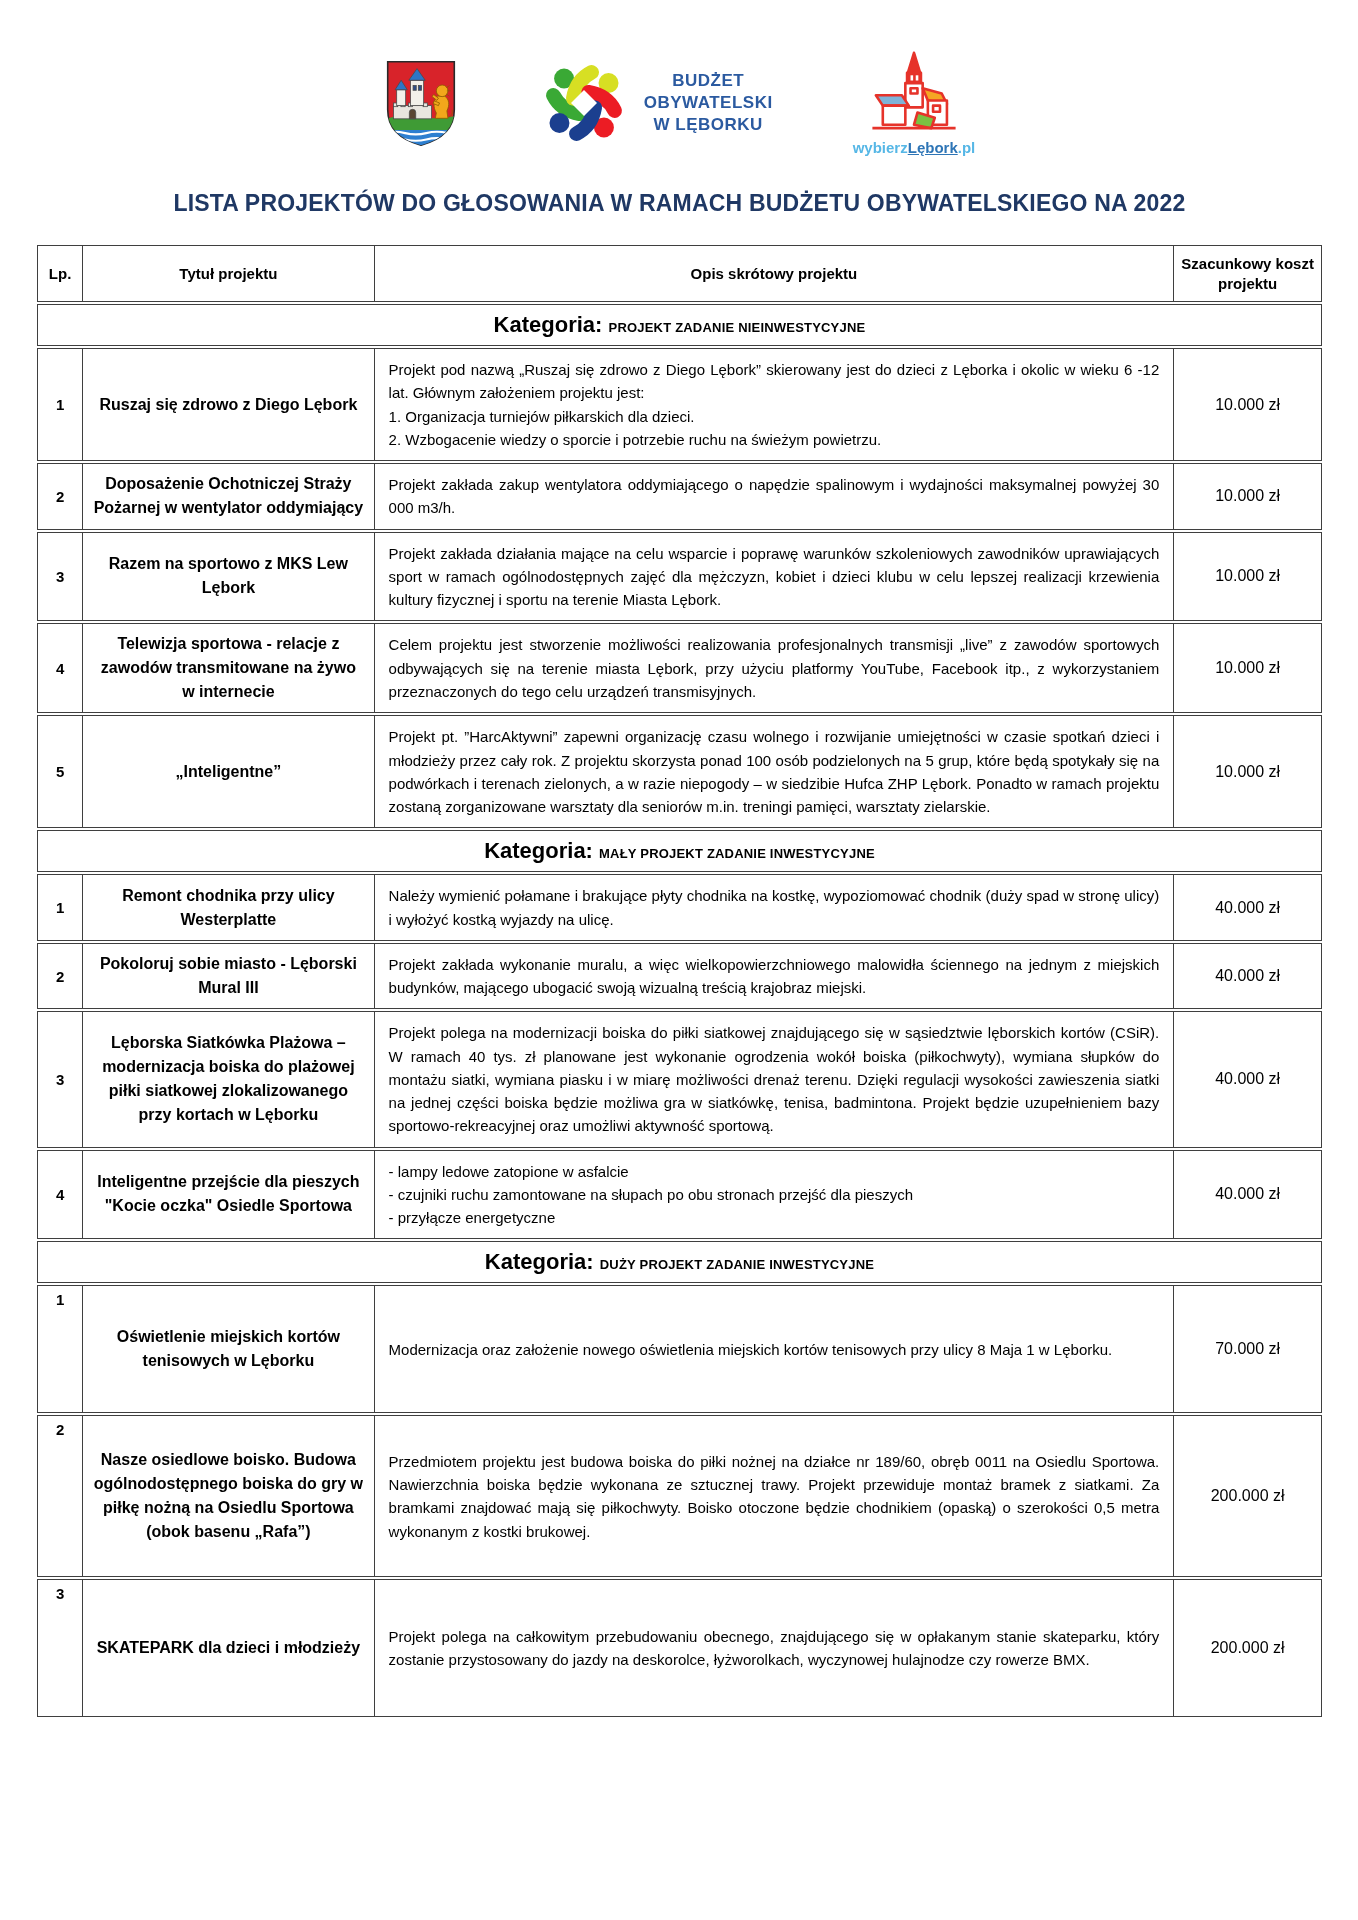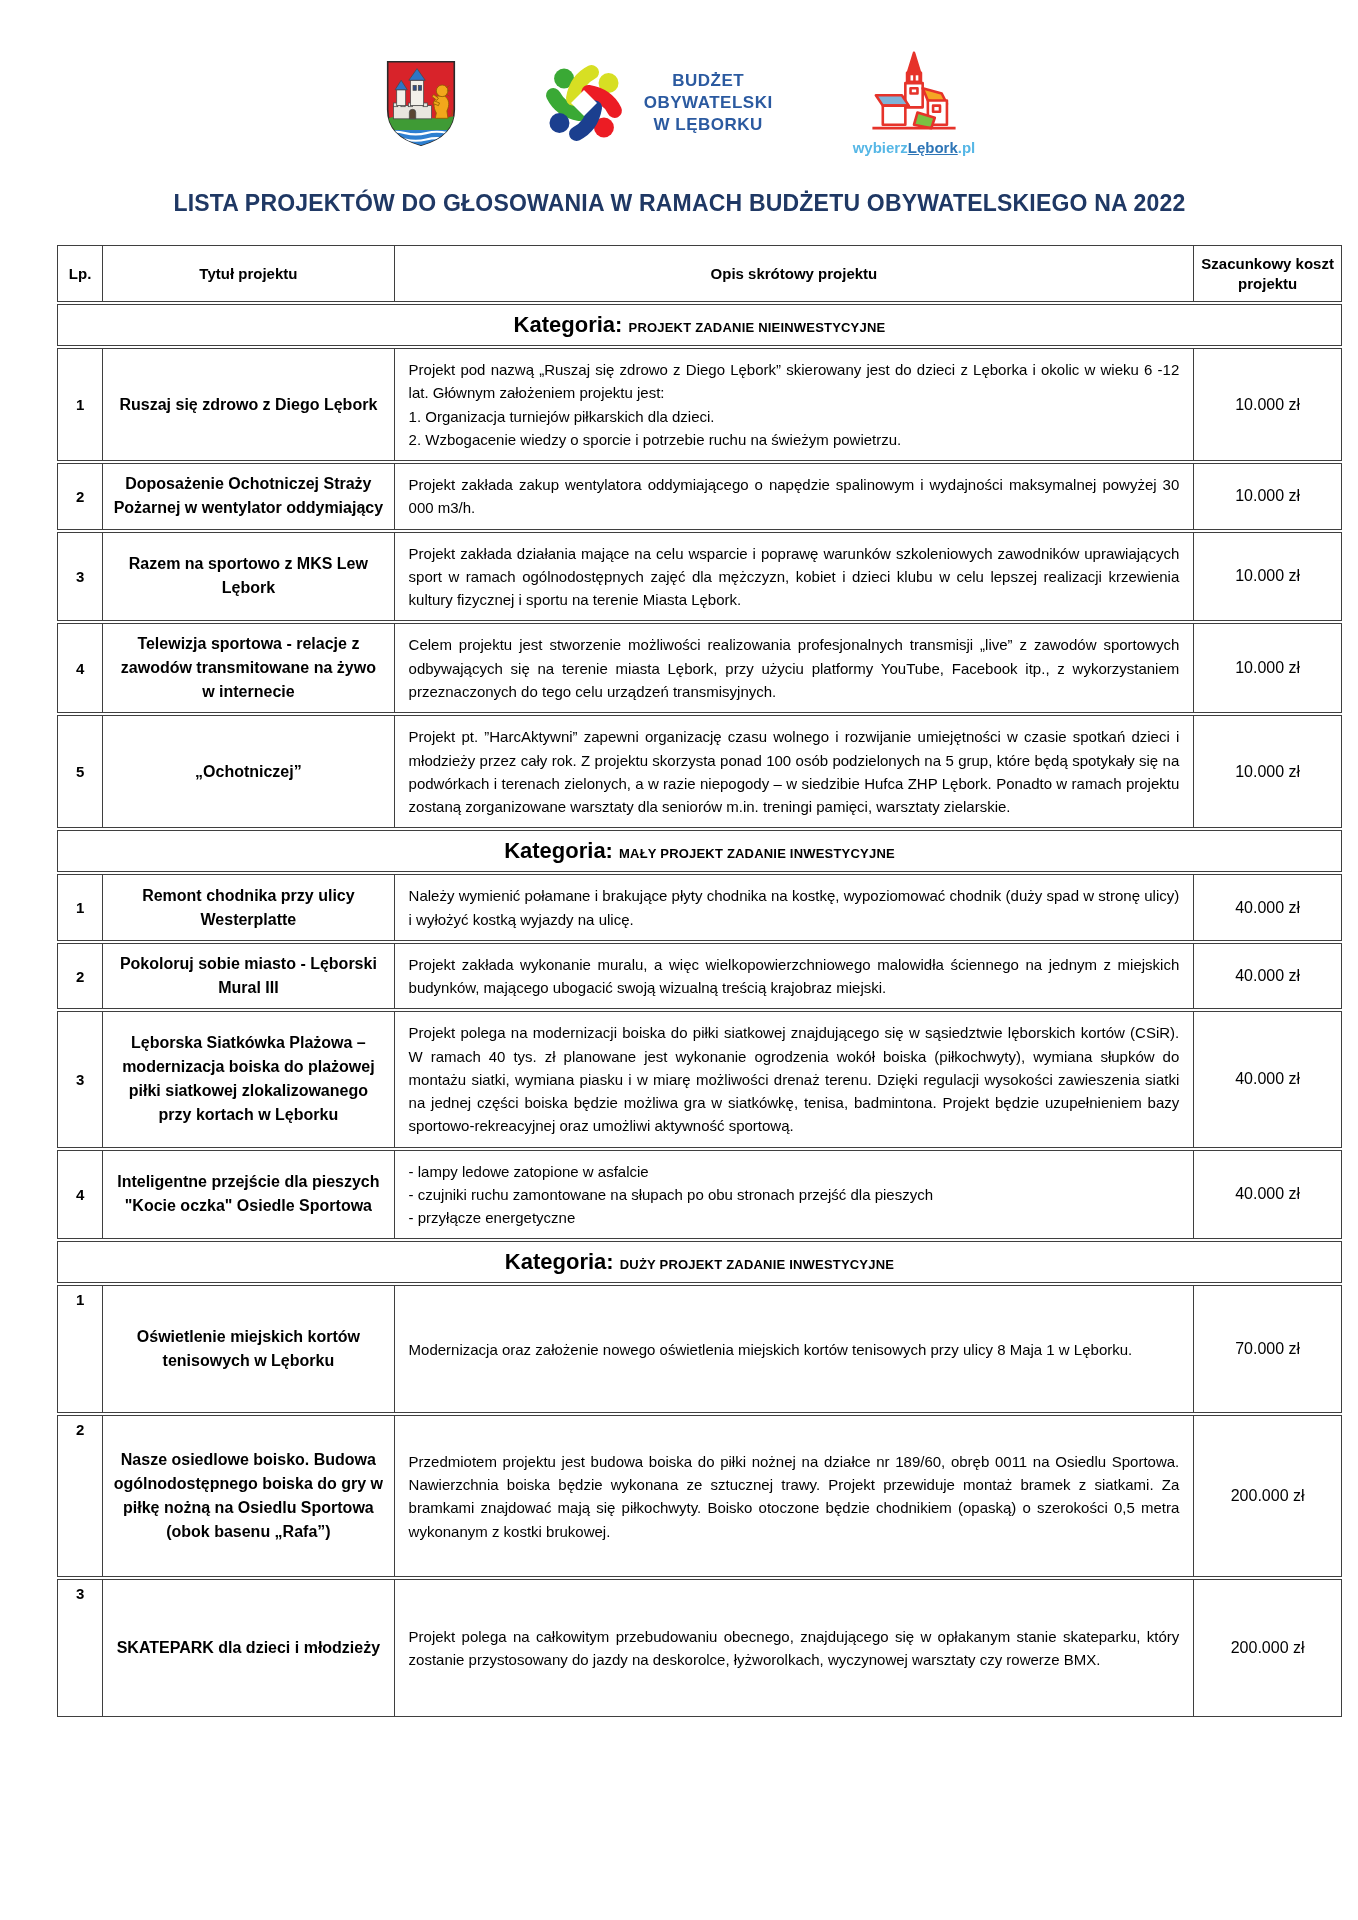--- a/index.html
+++ b/index.html
@@ -12,21 +12,21 @@
   .budget-text div { font-weight:bold; color:#2b5aa0; font-size:17px; line-height:1.3; text-align:center; letter-spacing:0.5px; }
   .logo-portal { display:flex; flex-direction:column; align-items:center; }
   .portal-text { font-size:15px; font-weight:bold; margin-top:2px; }
   .portal-text .lt { color:#56b7e6; }
   .portal-text .dk { color:#2e75b6;text-decoration:underline; }
 
   
   .page-title { text-align:center; font-weight:bold; font-size:23px; color:#1f3864; margin-top:26px; letter-spacing:0.2px; }
 
   
-  table.projects { width:100%; border-collapse:separate; border-spacing:0 2px; margin-top:26px; table-layout:fixed;margin-left:20px; }
+  table.projects { width:100%; border-collapse:separate; border-spacing:0 2px; margin-top:26px; table-layout:fixed; }
   .projects th, .projects td { border:solid #3f3f3f; border-width:1px 0 1px 1px; box-sizing:border-box; }
   .projects th:last-child, .projects td:last-child { border-right-width:1px; }
   .projects th { font-size:15px; font-weight:bold; text-align:center; padding:8px 4px; line-height:1.3; }
   tr.category td { text-align:center; font-weight:bold; padding:7px 4px; }
   .cat-prefix { font-size:22px; }
   .cat-name { font-size:13px; letter-spacing:0.2px; }
   td.lp { text-align:center; font-weight:bold; font-size:15px; vertical-align:middle; padding:4px 2px; }
   td.lp.lp-top { vertical-align:top; padding-top:5px; }
   td.title-cell { text-align:center; font-weight:bold; font-size:16px; vertical-align:middle; padding:8px 10px; line-height:1.5; }
   td.desc-cell { font-size:15px; vertical-align:middle; padding:9px 14px; text-align:justify; line-height:1.55; white-space:pre-line; }
@@ -171,21 +171,21 @@
           <td class="cost-cell">10.000 zł</td>
         </tr>
         <tr>
           <td class="lp">4</td>
           <td class="title-cell">Telewizja sportowa - relacje z zawodów transmitowane na żywo w internecie</td>
           <td class="desc-cell">Celem projektu jest stworzenie możliwości realizowania profesjonalnych transmisji „live” z zawodów sportowych odbywających się na terenie miasta Lębork, przy użyciu platformy YouTube, Facebook itp., z wykorzystaniem przeznaczonych do tego celu urządzeń transmisyjnych.</td>
           <td class="cost-cell">10.000 zł</td>
         </tr>
         <tr>
           <td class="lp">5</td>
-          <td class="title-cell">„Ochotniczej”</td>
+          <td class="title-cell">„Inteligentne”</td>
           <td class="desc-cell">Projekt pt. ”HarcAktywni” zapewni organizację czasu wolnego i rozwijanie umiejętności w czasie spotkań dzieci i młodzieży przez cały rok. Z projektu skorzysta ponad 100 osób podzielonych na 5 grup, które będą spotykały się na podwórkach i terenach zielonych, a w razie niepogody – w siedzibie Hufca ZHP Lębork. Ponadto w ramach projektu zostaną zorganizowane warsztaty dla seniorów m.in. treningi pamięci, warsztaty zielarskie.</td>
           <td class="cost-cell">10.000 zł</td>
         </tr>
         <tr class="category">
           <td colspan="4"><span class="cat-prefix">Kategoria: </span><span class="cat-name">MAŁY PROJEKT ZADANIE INWESTYCYJNE</span></td>
         </tr>
         <tr>
           <td class="lp">1</td>
           <td class="title-cell">Remont chodnika przy ulicy Westerplatte</td>
           <td class="desc-cell">Należy wymienić połamane i brakujące płyty chodnika na kostkę, wypoziomować chodnik (duży spad w stronę ulicy) i wyłożyć kostką wyjazdy na ulicę.</td>
@@ -222,19 +222,19 @@
         </tr>
         <tr style="height: 162px;">
           <td class="lp lp-top">2</td>
           <td class="title-cell">Nasze osiedlowe boisko. Budowa ogólnodostępnego boiska do gry w piłkę nożną na Osiedlu Sportowa (obok basenu „Rafa”)</td>
           <td class="desc-cell">Przedmiotem projektu jest budowa boiska do piłki nożnej na działce nr 189/60, obręb 0011 na Osiedlu Sportowa. Nawierzchnia boiska będzie wykonana ze sztucznej trawy. Projekt przewiduje montaż bramek z siatkami. Za bramkami znajdować mają się piłkochwyty. Boisko otoczone będzie chodnikiem (opaską) o szerokości 0,5 metra wykonanym z kostki brukowej.</td>
           <td class="cost-cell">200.000 zł</td>
         </tr>
         <tr style="height: 138px;">
           <td class="lp lp-top">3</td>
           <td class="title-cell">SKATEPARK dla dzieci i młodzieży</td>
-          <td class="desc-cell">Projekt polega na całkowitym przebudowaniu obecnego, znajdującego się w opłakanym stanie skateparku, który zostanie przystosowany do jazdy na deskorolce, łyżworolkach, wyczynowej warsztaty czy rowerze BMX.</td>
+          <td class="desc-cell">Projekt polega na całkowitym przebudowaniu obecnego, znajdującego się w opłakanym stanie skateparku, który zostanie przystosowany do jazdy na deskorolce, łyżworolkach, wyczynowej hulajnodze czy rowerze BMX.</td>
           <td class="cost-cell">200.000 zł</td>
         </tr>
       </tbody>
   </table>
 
 </div>
 
 </body></html>

